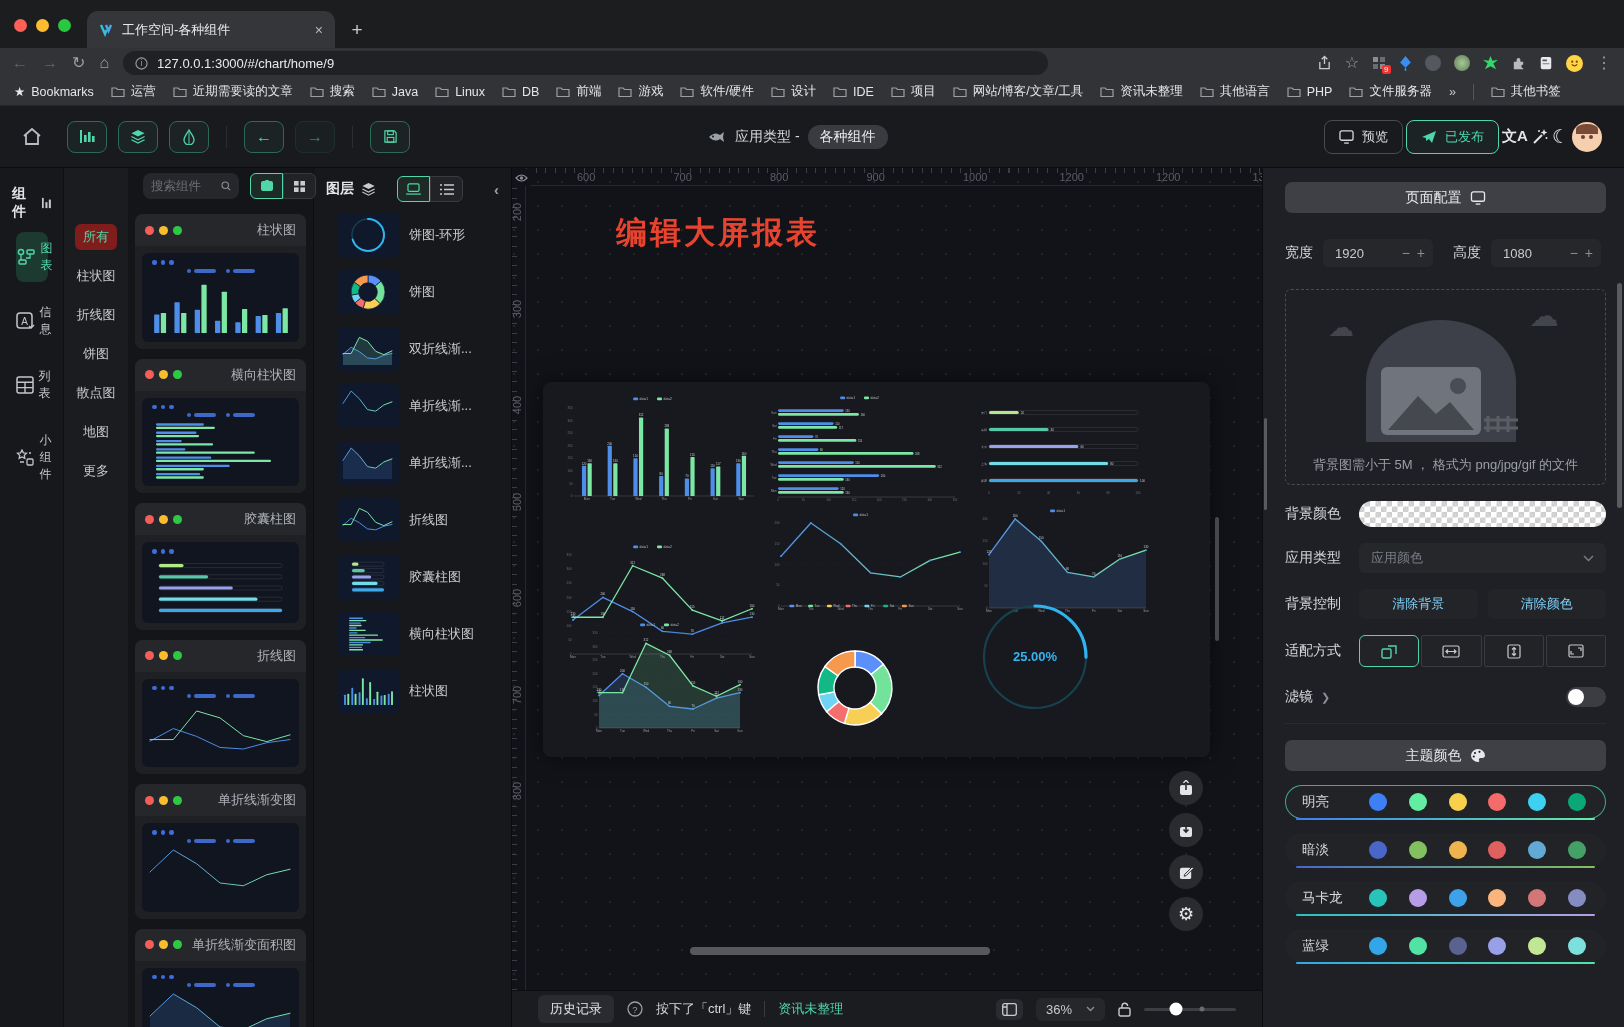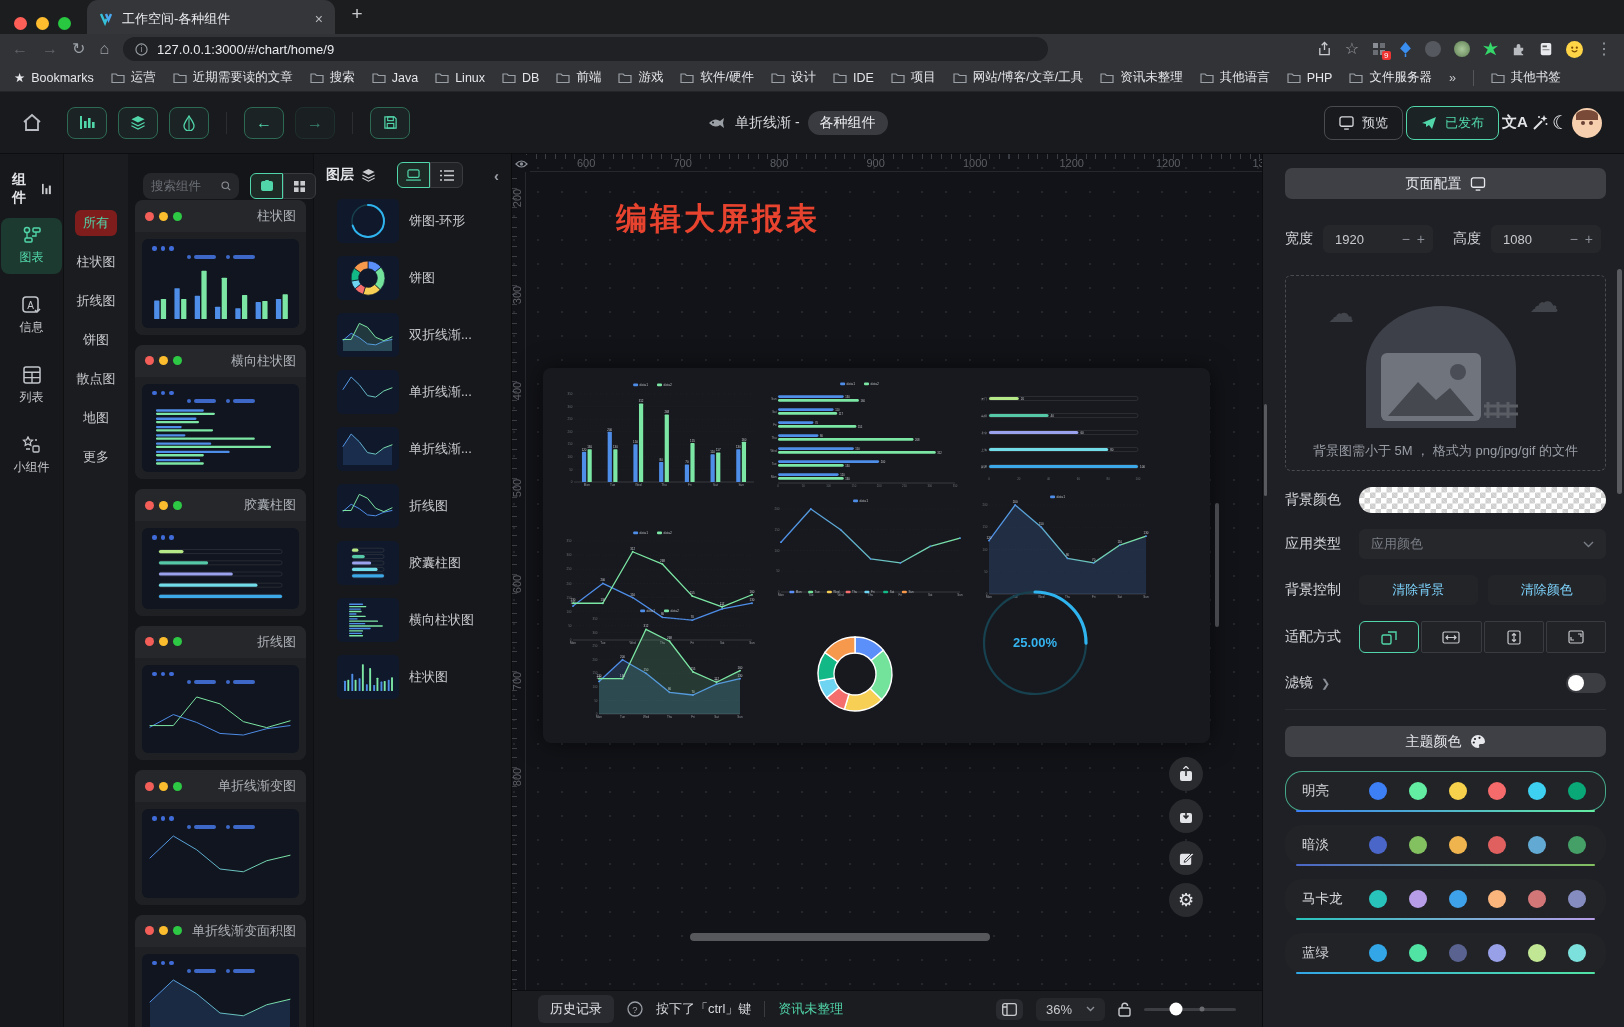--- a/index.html
+++ b/index.html
@@ -3,21 +3,21 @@
 <meta charset="utf-8">
 <style>
 *{margin:0;padding:0;box-sizing:border-box}
 html,body{width:1624px;height:1027px;overflow:hidden;background:#121318;
   font-family:"Liberation Sans",sans-serif;color:#d6d8dc;font-size:13px}
 .stage{position:relative;width:1624px;height:1027px;display:flex;flex-direction:column}
 svg{display:block}
 .fillsvg{width:100%;height:100%}
 
 
-.tabstrip{height:34px;background:#1c1d1f;display:flex;align-items:flex-start;flex:0 0 auto}
+.tabstrip{height:48px;background:#1c1d1f;display:flex;align-items:flex-end;flex:0 0 auto}
 .traffic{display:flex;gap:9px;align-items:center;height:46px;padding:0 16px 0 14px}
 .tl{width:13px;height:13px;border-radius:50%}
 .tab{width:248px;height:37px;background:#35363a;border-radius:11px 11px 0 0;display:flex;align-items:center;gap:9px;padding:0 12px;color:#e8eaed}
 .tab .close{margin-left:auto;color:#b6b9be;font-size:14px;cursor:pointer}
 .newtab{width:28px;height:28px;margin:0 0 4px 8px;border-radius:50%;display:flex;align-items:center;justify-content:center;color:#c8cacd;font-size:19px}
 .urlrow{height:30px;background:#323337;display:flex;align-items:center;padding:0 12px;gap:14px;flex:0 0 auto}
 .navic{color:#9aa0a6;font-size:16px;line-height:1}
 .navic.dim{color:#5f6368}
 .urlpill{flex:1;max-width:925px;height:24px;background:#202124;border-radius:12px;display:flex;align-items:center;gap:9px;padding:0 12px;color:#e8eaed;font-size:13px}
 .chromeright{margin-left:auto;display:flex;align-items:center;gap:13px}
@@ -40,21 +40,21 @@
 .btn-publish{border:1px solid #51d6a9;border-radius:8px;height:34px;padding:0 14px;display:flex;align-items:center;gap:8px;color:#51d6a9;cursor:pointer;background:rgba(81,214,169,.05)}
 .langic{color:#e2e4e8;font-size:15px;font-weight:bold}
 .avatar{width:30px;height:30px;border-radius:50%;background:#f6cfae;position:relative;overflow:hidden}
 .avatar:before{content:"";position:absolute;left:4px;top:2px;width:22px;height:10px;border-radius:50% 50% 0 0;background:#7a4a38}
 .avatar:after{content:"";position:absolute;left:9px;top:13px;width:4px;height:4px;border-radius:50%;background:#6a4236;box-shadow:8px 0 0 #6a4236}
 
 
 .main{flex:1;display:flex;min-height:0}
 .colnav{width:64px;background:#17181b;border-right:1px solid #0e0f11;display:flex;flex-direction:column;align-items:center;padding-top:14px}
 .colhead{height:42px;display:flex;align-items:center;gap:6px;padding:0 10px;color:#e2e4e8;font-size:14px;font-weight:bold}
-.navitem{width:61px;border-radius:8px;padding:8px 0;margin-bottom:14px;display:flex;flex-direction:column;align-items:center;gap:5px;color:#c2c5ca;font-size:12px;cursor:pointer}
+.navitem{width:32px;border-radius:8px;padding:8px 0;margin-bottom:14px;display:flex;align-items:center;gap:5px;color:#c2c5ca;font-size:12px;cursor:pointer}
 .navitem.active{background:#1d3a30;color:#51d6a9}
 .colcats{width:64px;background:#1b1c1f;display:flex;flex-direction:column;align-items:center;padding-top:56px;gap:13px}
 .cat{font-size:13px;color:#c8cacd;cursor:pointer;padding:4px 8px;border-radius:6px}
 .cat.active{background:#7f1d1d;color:#51d6a9}
 .colcards{width:185px;background:#141518;overflow:hidden;position:relative}
 .card{width:171px;margin:0 7px 10px;border-radius:8px;overflow:hidden;background:#1f2024;cursor:pointer}
 .cardhead{height:32px;display:flex;align-items:center;padding:0 10px;background:#26272b}
 .macdots{display:flex;gap:5px}
 .macdots i{width:9px;height:9px;border-radius:50%}
 .cardtitle{margin-left:auto;color:#aeb2b8;font-size:13px}
@@ -126,21 +126,21 @@
 .select .chev{margin-left:auto;color:#7a7e86}
 .ghostbtn{flex:1;height:30px;background:#232428;border-radius:6px;display:flex;align-items:center;justify-content:center;color:#7dd3fc;cursor:pointer}
 .fitgroup{flex:1;display:flex;gap:2px}
 .fitbtn{flex:1;height:32px;border:1px solid #3a3b40;background:#222327;display:flex;align-items:center;justify-content:center;cursor:pointer;border-radius:2px}
 .fitbtn.on{border-color:#51d6a9;border-radius:6px}
 .filterrow{display:flex;align-items:center;margin-top:20px;padding-bottom:16px;border-bottom:1px solid #2a2b30}
 .filterrow .lab{font-size:14px;color:#d6d8dc;display:flex;gap:8px;align-items:center}
 .toggle{margin-left:auto;width:40px;height:20px;border-radius:10px;background:#3c3d42;position:relative;cursor:pointer}
 .toggle .tknob{position:absolute;left:2px;top:2px;width:16px;height:16px;border-radius:50%;background:#fff}
 .themehdr{margin-top:16px}
-.themerow{margin-top:14px;height:40px;border-radius:17px;background:#222327;display:flex;align-items:center;padding:0 8px 0 16px;position:relative;cursor:pointer;border:1px solid transparent}
+.themerow{margin-top:14px;height:34px;border-radius:17px;background:#222327;display:flex;align-items:center;padding:0 8px 0 16px;position:relative;cursor:pointer;border:1px solid transparent}
 .themerow.sel{border-color:rgba(81,214,169,.75)}
 .themerow .tname{width:56px;font-size:13.5px;color:#d6d8dc}
 .themerow .tdots{flex:1;display:flex;justify-content:space-around;align-items:center}
 .themerow .tdots i{width:18px;height:18px;border-radius:50%}
 .themerow .grad{position:absolute;left:10px;right:10px;bottom:-2px;height:2.5px;border-radius:2px}
 .rp-scroll{position:absolute;left:1px;top:250px;width:3px;height:92px;background:#595a5f;border-radius:2px}
 .winscroll{position:absolute;right:2px;top:115px;width:5px;height:225px;background:#5a5b60;border-radius:3px}
 .searchwrap{position:absolute;top:173px;left:143px;z-index:5;display:flex;align-items:center;gap:11px}
 .searchbox{width:96px;height:26px;background:#26272b;border-radius:8px;display:flex;align-items:center;padding:0 8px}
 .searchbox input{background:none;border:none;outline:none;color:#c8cacd;width:70px;font-size:12.5px;font-family:"Liberation Sans",sans-serif}
@@ -380,21 +380,21 @@
           <path d="M2 2 h10 l2 2 v10 h-12 Z" stroke="#51d6a9" stroke-width="1.3" fill="none"></path>
           <rect x="5" y="2" width="6" height="4" stroke="#51d6a9" stroke-width="1.2" fill="none"></rect>
           <rect x="4.5" y="9" width="7" height="5" stroke="#51d6a9" stroke-width="1.2" fill="none"></rect>
         </svg>
       </div>
     <div class="apptitle">
       <svg width="20" height="16" viewBox="0 0 20 16">
           <path d="M2 8 Q8 2 13 6 L17 3 L16 8 L17 13 L13 10 Q8 14 2 8 Z" fill="#9aa0a6"></path>
           <circle cx="6" cy="7.5" r="1" fill="#191a1d"></circle>
         </svg>
-      <span>单折线渐 -</span>
+      <span>应用类型 -</span>
       <span class="titlepill">各种组件</span>
     </div>
     <div class="appright">
       <div class="btn-preview">
         <svg width="15" height="14" viewBox="0 0 16 15">
             <rect x="1" y="1" width="14" height="10" rx="2" stroke="#d6d8dc" stroke-width="1.4" fill="none"></rect>
             <path d="M5.5 14 h5" stroke="#d6d8dc" stroke-width="1.4"></path>
           </svg>
         <span>预览</span>
       </div>

